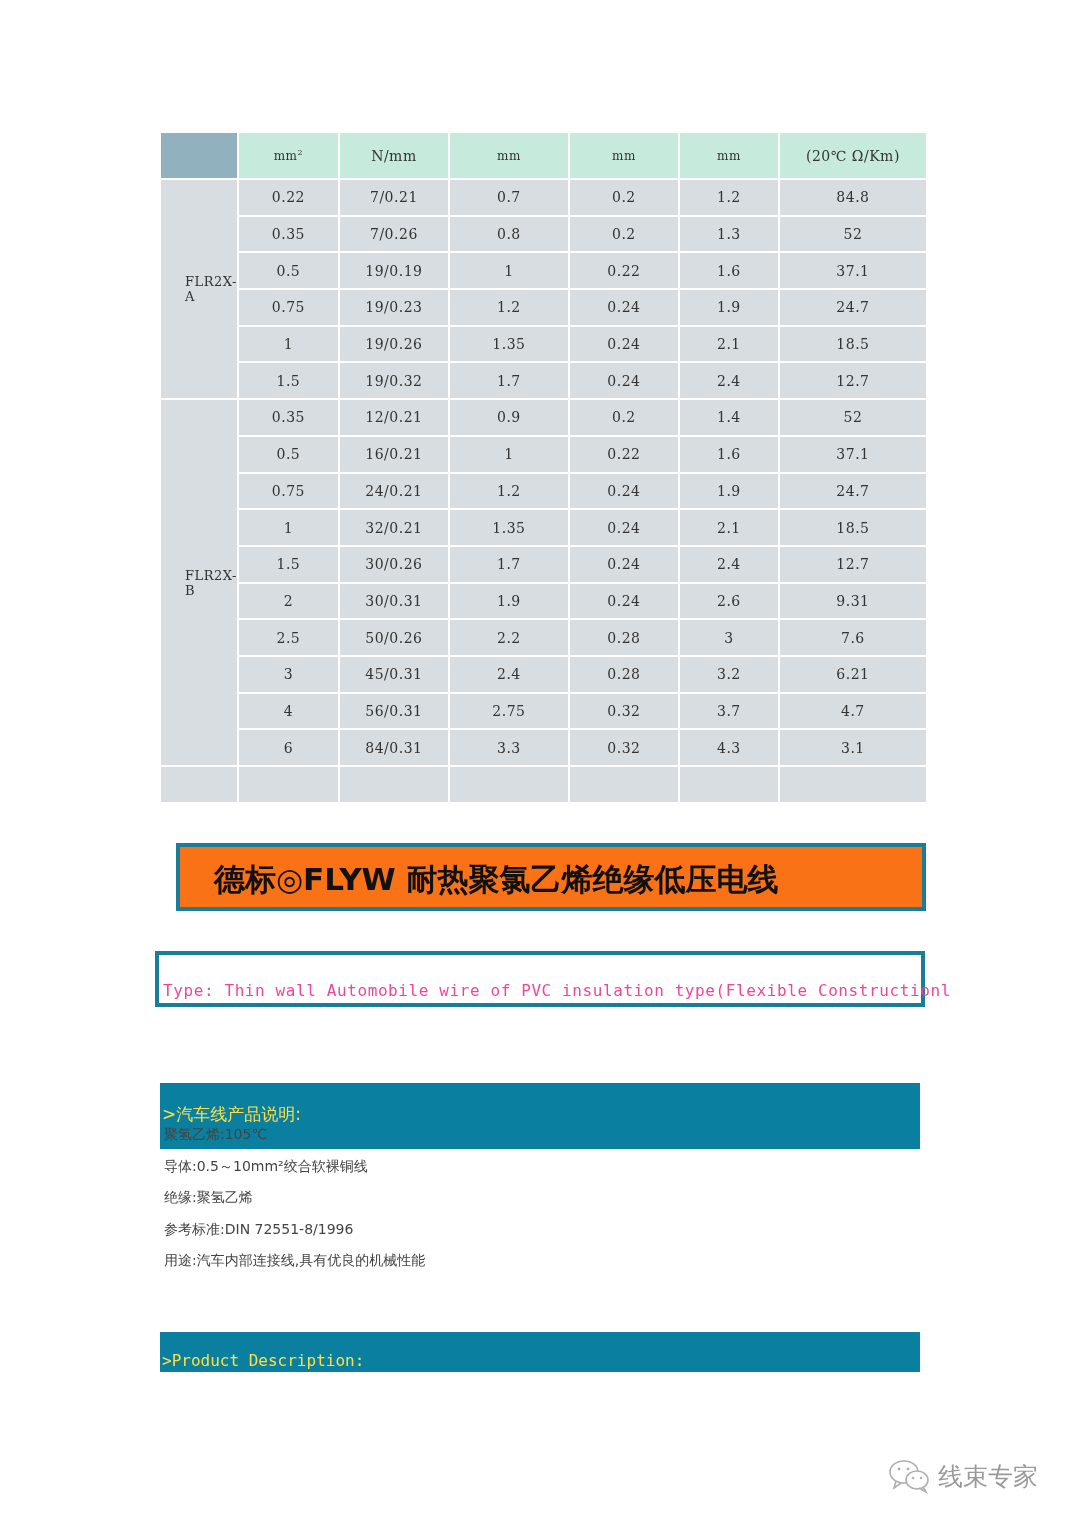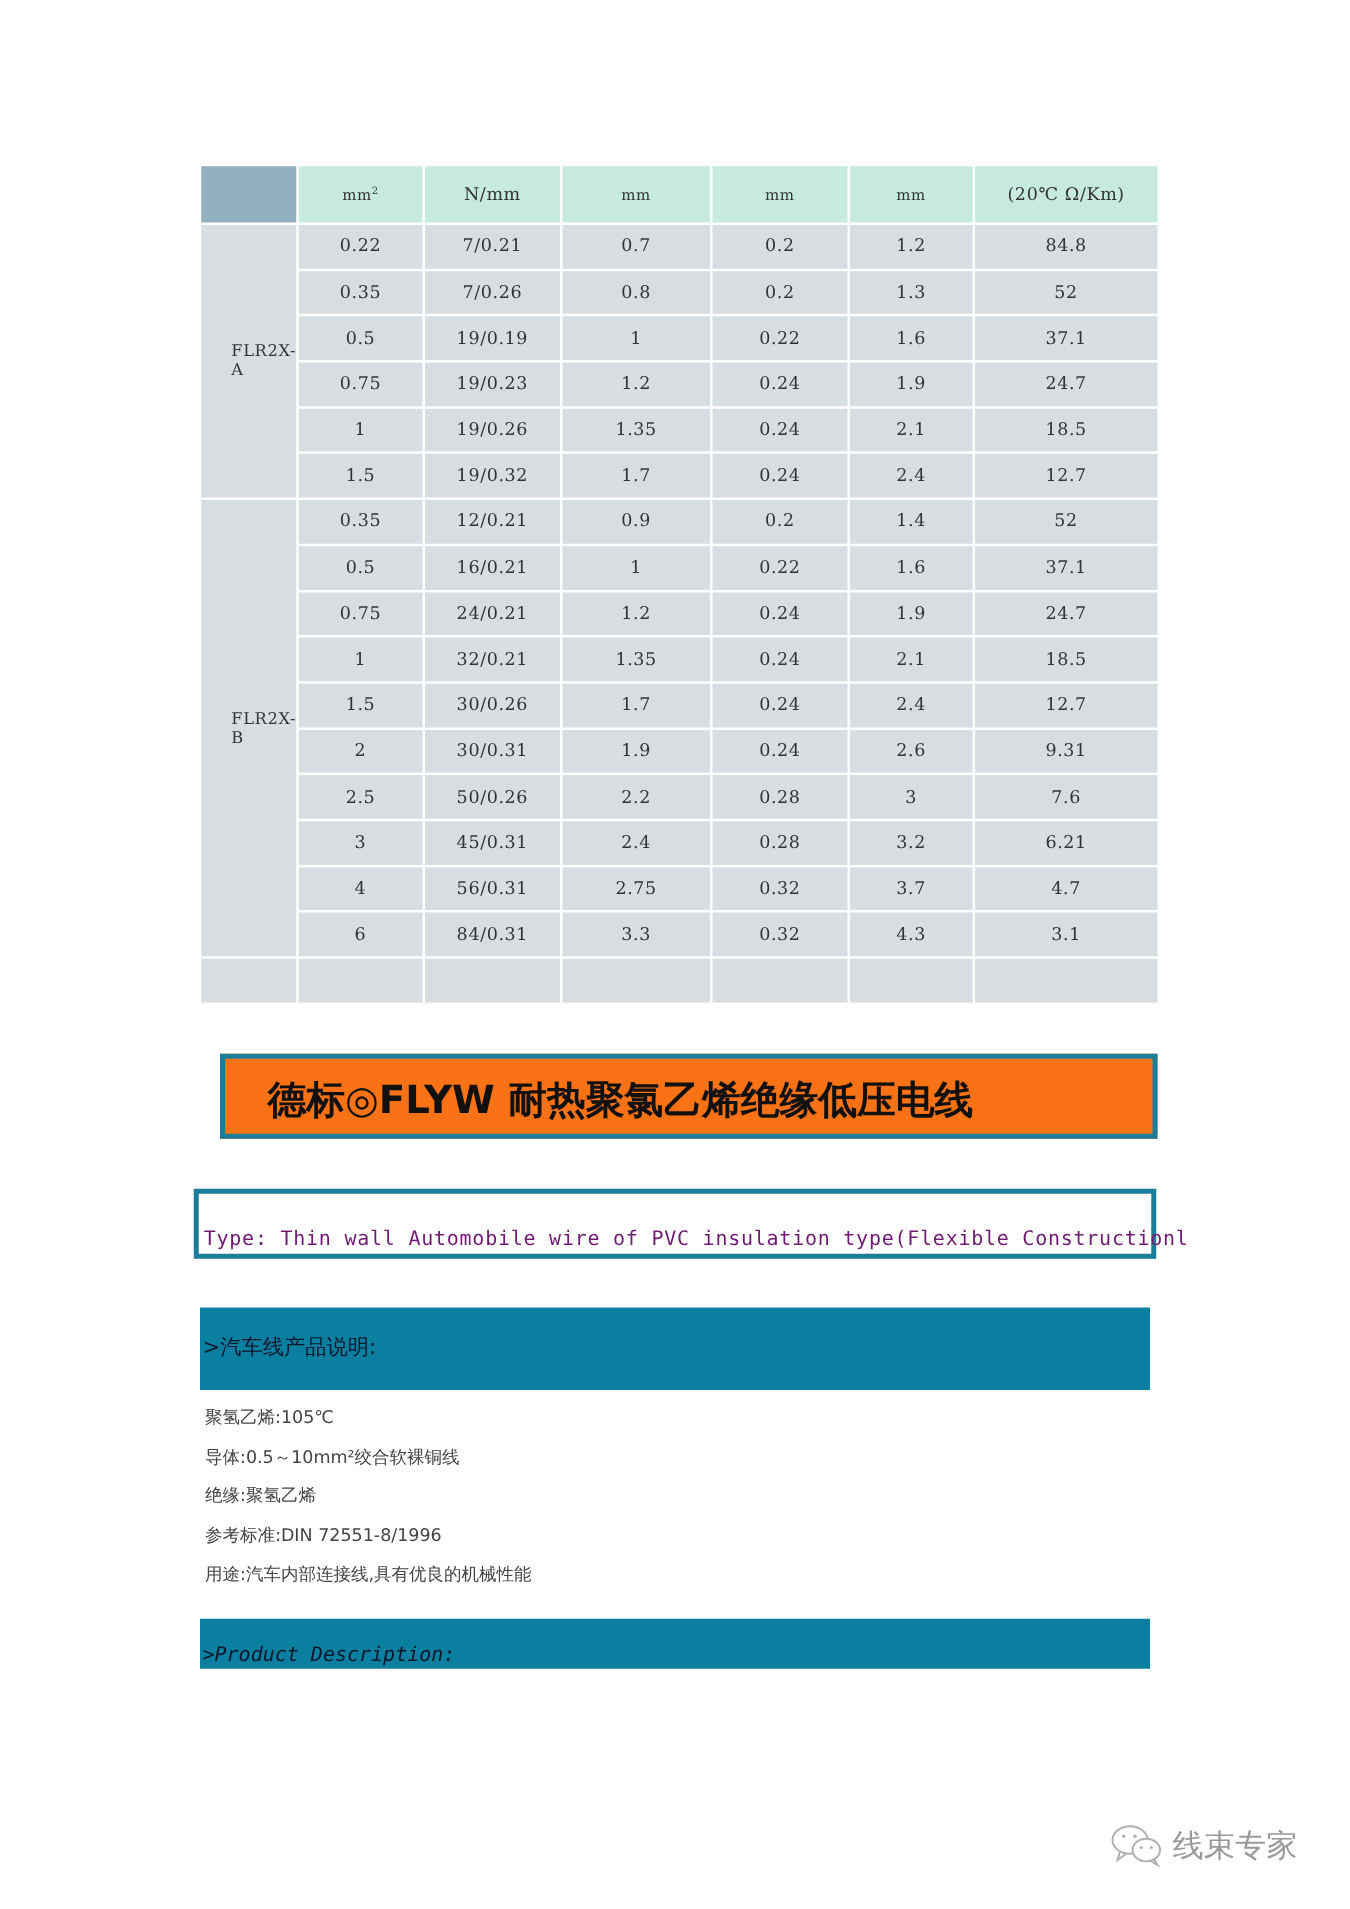--- a/index.html
+++ b/index.html
@@ -38,37 +38,37 @@
       font-weight: bold; font-size: 31px; color: #111; letter-spacing: 0px;
     }
     .type-box {
       position: absolute; left: 155px; top: 951px;
       width: 762px; height: 48px;
       border: 4px solid #1b7e99; background: #fff;
     }
     .type-box .type-text {
       position: absolute; left: 4px; top: 26px;
       font-family: "DejaVu Sans Mono", "Liberation Mono", monospace;
-      font-size: 16px; color: #701a75; letter-spacing: 0.6px; white-space: nowrap;
+      font-size: 16px; color: #ec4899; letter-spacing: 0.6px; white-space: nowrap;
     }
     .section-bar {
       position: absolute; left: 160px; width: 760px; background: #0b7f9f;
-      color: #0f172a;
+      color: #fde047;
+      margin-top: 37px;
     }
     .section-bar .bar-text { position: absolute; left: 2px; white-space: nowrap; }
     .bar-cn { top: 1046px; height: 66px; }
     .bar-cn .bar-text {
       top: 20px; font-size: 17px;
       font-family: "DejaVu Sans", "Liberation Sans", sans-serif;
     }
     .bar-en { top: 1295px; height: 40px; }
     .bar-en .bar-text {
       top: 19px; font-size: 16px;
       font-family: "DejaVu Sans Mono", "Liberation Mono", monospace;
-      font-style: italic;
     }
     .desc-list {
       position: absolute; left: 164px; top: 1124px; margin: 0; padding: 0; list-style: none;
     }
     .desc-list li {
       font-size: 14px; color: #444; height: 31.5px; line-height: 20px;
       font-family: "DejaVu Sans", "Liberation Sans", sans-serif;
     }
     .watermark {
       position: absolute; left: 888px; top: 1458px; display: flex; align-items: center;

